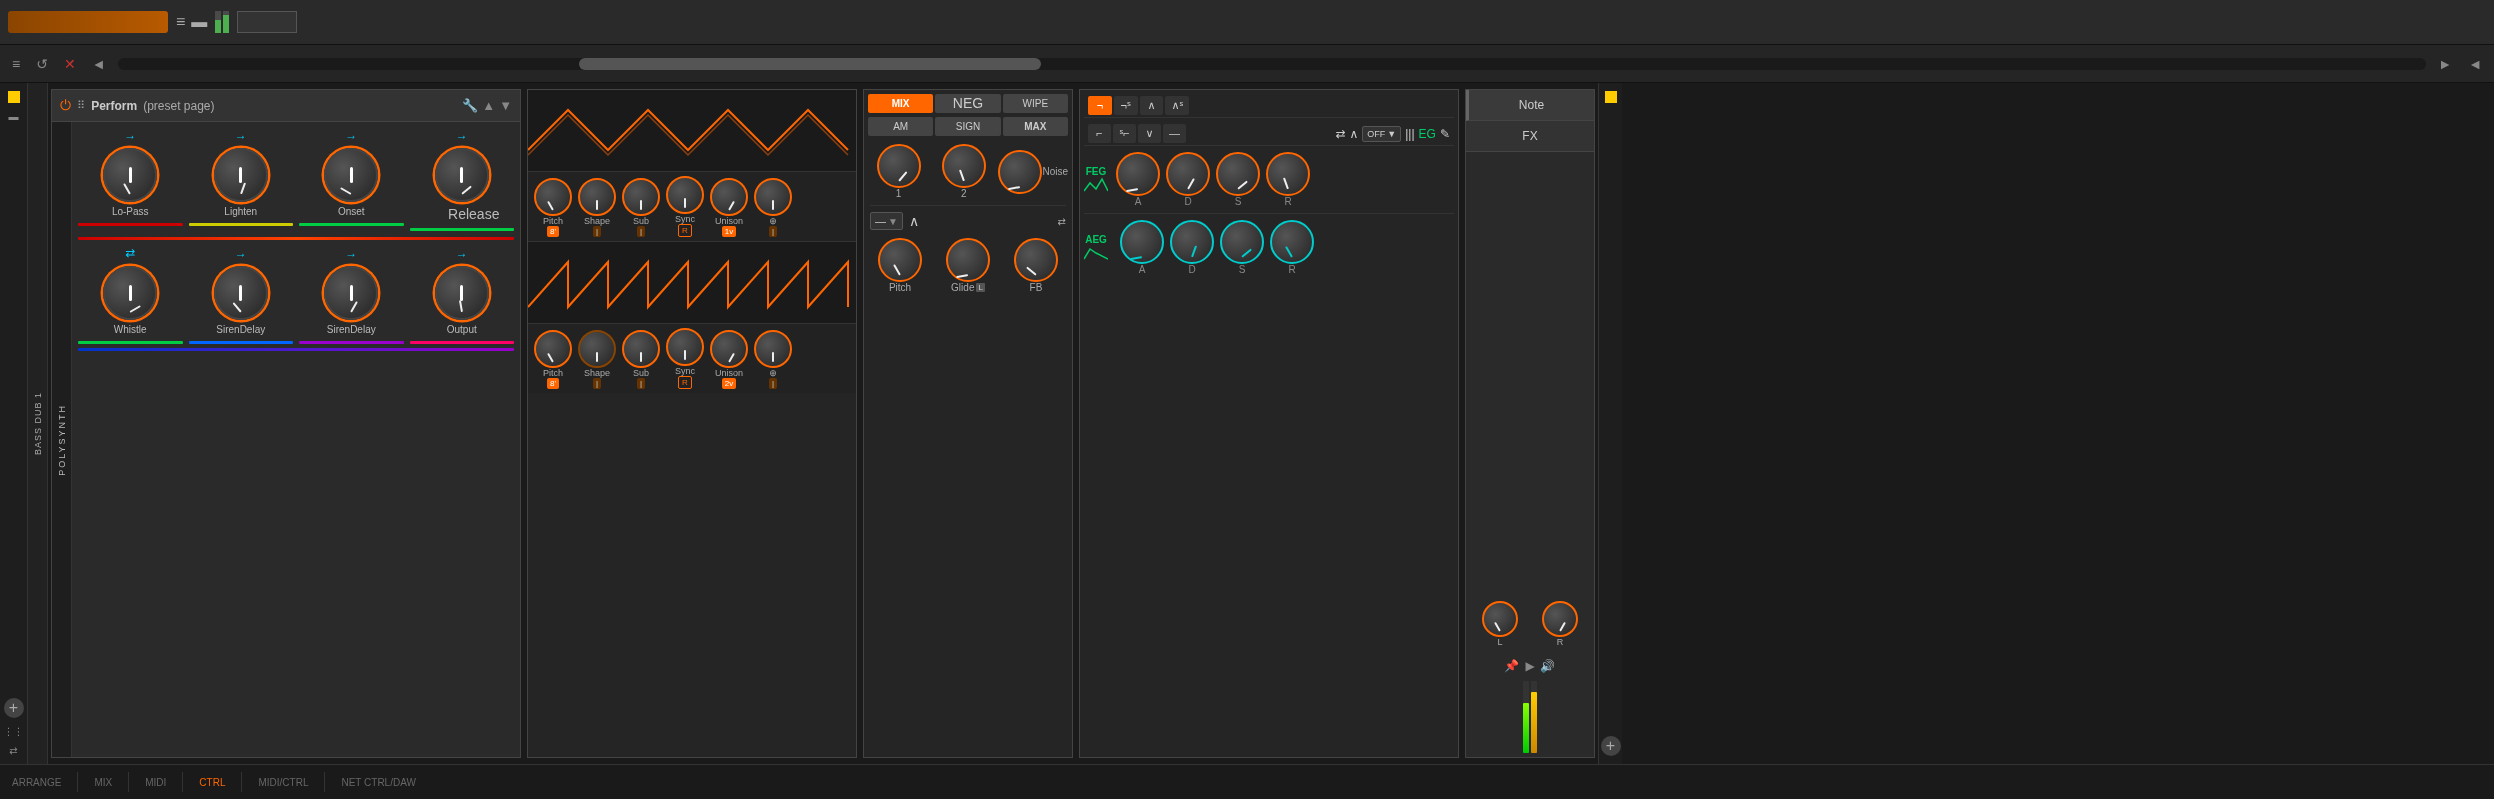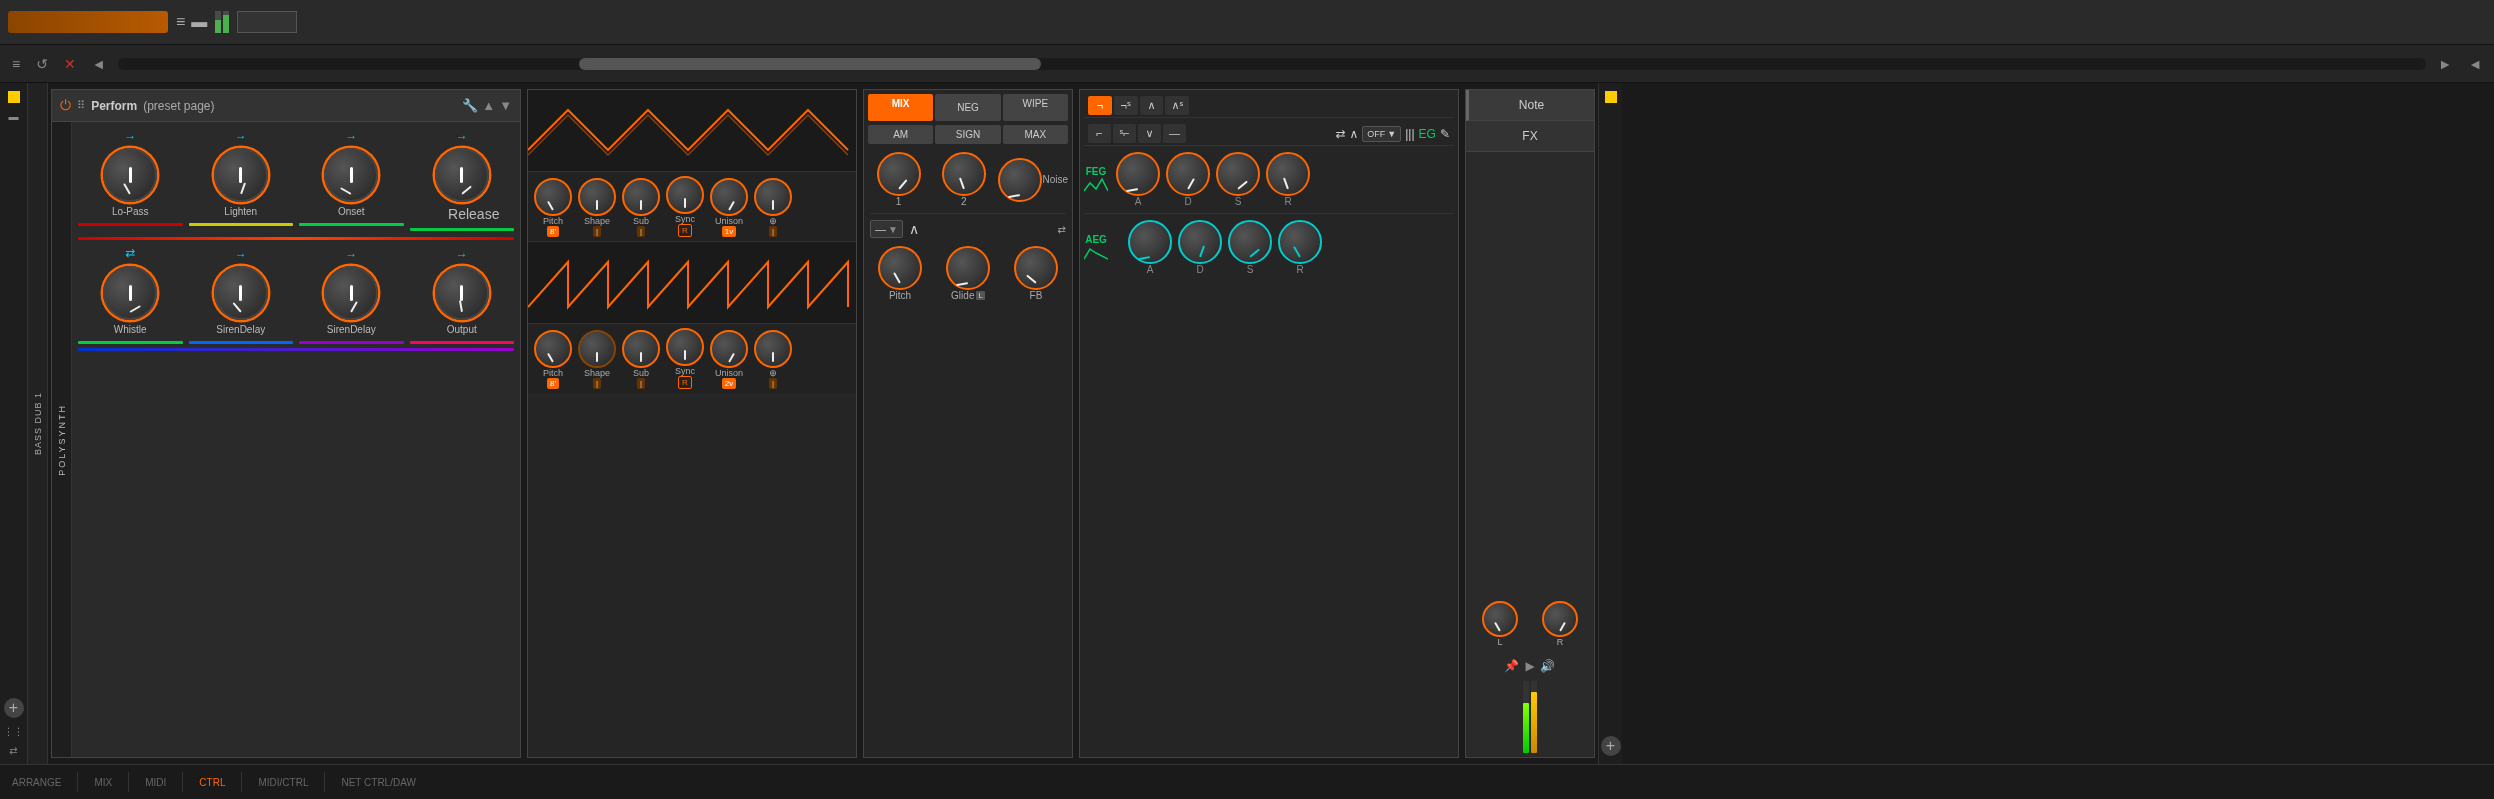--- a/index.html
+++ b/index.html
@@ -483,28 +483,28 @@
         <div style="background:#663300;color:#ccc;font-size:8px;padding:1px 3px;border-radius:2px;">|</div>
       </div>
     </div>
 
   </div>
 
   <div style="background:#252525; border:1px solid #444; width:210px; margin:6px 3px; display:flex; flex-direction:column;">
 
     <div style="display:grid;grid-template-columns:repeat(3,1fr);gap:2px;padding:4px;">
       <div style="background:#ff6600;color:#fff;font-size:10px;font-weight:bold;padding:4px 0;text-align:center;border-radius:2px;cursor:pointer;">MIX</div>
-      <div style="background:#444;color:#ccc;font-size:10px;padding:8px 0;text-align:center;border-radius:2px;cursor:pointer;">NEG</div>
+      <div style="background:#444;color:#ccc;font-size:14px;padding:1px 0;text-align:center;border-radius:2px;cursor:pointer;">NEG</div>
       <div style="background:#444;color:#ccc;font-size:10px;padding:4px 0;text-align:center;border-radius:2px;cursor:pointer;">WIPE</div>
     </div>
 
     <div style="display:grid;grid-template-columns:repeat(3,1fr);gap:2px;padding:0 4px 4px;">
       <div style="background:#444;color:#ccc;font-size:10px;padding:4px 0;text-align:center;border-radius:2px;cursor:pointer;">AM</div>
       <div style="background:#444;color:#ccc;font-size:10px;padding:4px 0;text-align:center;border-radius:2px;cursor:pointer;">SIGN</div>
-      <div style="background:#444;color:#ccc;font-size:10px;padding:4px 0;text-align:center;border-radius:2px;cursor:pointer;">MAX</div>
+      <div style="background:#444;color:#ccc;font-size:10px;padding:4px 0;text-align:center;border-radius:2px;cursor:pointer;font-weight:bold;">MAX</div>
     </div>
 
     <div style="display:grid;grid-template-columns:repeat(3,1fr);gap:4px;padding:4px;">
 
       <div style="display:flex;flex-direction:column;align-items:center;">
         <div class="knob-sm2" style="width:44px;height:44px;">
           <div class="knob-indicator-line" style="transform:translateX(-50%) rotate(40deg);bottom:5px;height:12px;"></div>
         </div>
         <div style="font-size:10px;color:#aaa;">1</div>
       </div>
@@ -627,21 +627,21 @@
           <div class="knob-sm2" style="width:44px;height:44px;">
             <div class="knob-indicator-line" style="transform:translateX(-50%) rotate(-20deg);bottom:5px;height:12px;"></div>
           </div>
           <div style="font-size:10px;color:#888;">R</div>
         </div>
       </div>
     </div>
 
     <div style="height:1px;background:#333;margin:2px 0;"></div>
 
-    <div style="display:flex;align-items:center;gap:16px;margin-top:4px;">
+    <div style="display:flex;align-items:center;gap:8px;margin-top:4px;">
       <div style="display:flex;flex-direction:column;align-items:center;margin-right:4px;">
         <span style="color:#00cc66;font-size:10px;font-weight:bold;">AEG</span>
         <svg width="24" height="16">
           <polyline points="0,14 6,4 12,8 24,14" fill="none" stroke="#00cc66" stroke-width="1.5"></polyline>
         </svg>
       </div>
 
       <div style="display:grid;grid-template-columns:repeat(4,1fr);gap:6px;">
         <div style="display:flex;flex-direction:column;align-items:center;">
           <div class="knob-sm-cyan" style="width:44px;height:44px;">

